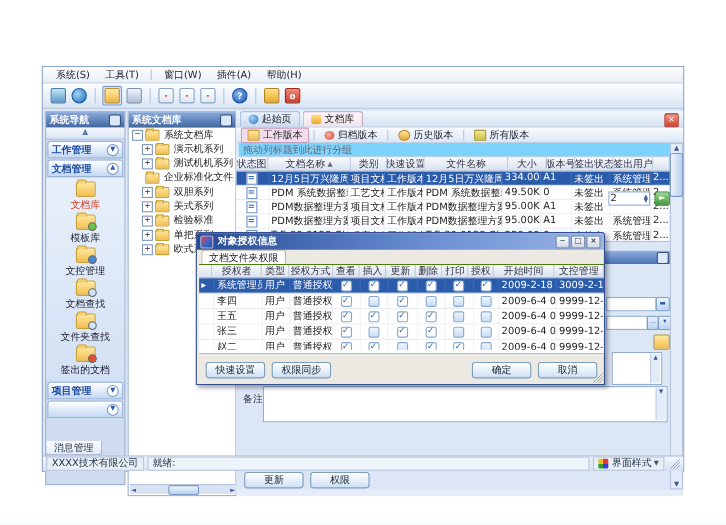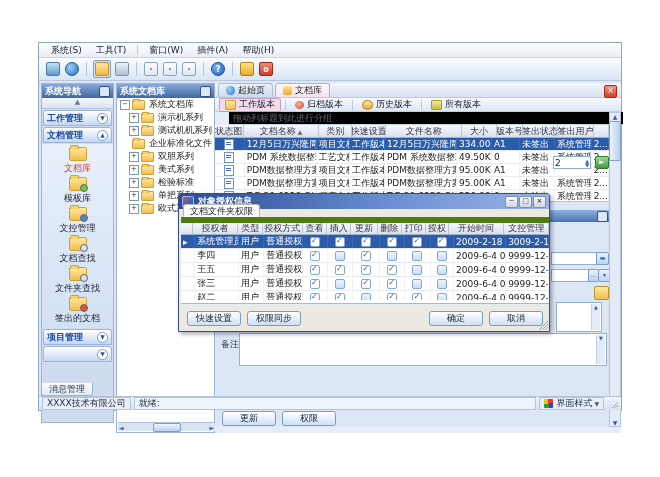--- a/index.html
+++ b/index.html
@@ -1,17 +1,17 @@
 <!DOCTYPE html>
 <html><head>
 <meta charset="utf-8">
 <style>
   html,body{margin:0;padding:0;background:#fff;}
   #canvas{position:relative;width:660px;height:457px;background:#fff;overflow:hidden;
-    font-family:"DejaVu Sans","Liberation Sans",sans-serif;font-size:9px;color:#222;}
+    font-family:"DejaVu Sans","Liberation Sans",sans-serif;font-size:9px;color:#222;margin-top:18px;}
   #win{position:absolute;left:38px;top:42px;width:584px;height:369px;background:#dce6f5;
     border:1px solid #8ea6c8;box-sizing:border-box;}
   .abs{position:absolute;box-sizing:border-box;}
 
   
   #menubar{left:0;top:0;width:582px;height:15px;background:linear-gradient(#fdfdfd,#e9eef6);
     border-bottom:1px solid #c6d3e6;display:flex;align-items:center;padding-left:6px;gap:2px;}
   .menu-item{padding:1px 6px;color:#223;}
   .menu-sep{width:1px;height:10px;background:#b9c6da;margin:0 3px;}
   #toolbar{left:0;top:15px;width:582px;height:23px;background:linear-gradient(#fbfdff,#d9e5f4);
@@ -86,21 +86,21 @@
   #verbar{left:0;top:15px;width:406px;height:14px;background:linear-gradient(#f7fafd,#dde8f5);
     border-bottom:1px solid #c2d0e4;display:flex;align-items:center;gap:2px;padding-left:4px;}
   .vbtn{height:12px;display:flex;align-items:center;gap:3px;padding:0 5px;border-radius:2px;color:#223;}
   .vbtn.active{background:#f2dcea;border:1px solid #c79ebd;}
   .vico{width:9px;height:8px;border-radius:1px;}
   .v-work{background:linear-gradient(#ffe9a0,#f2bd4e);border:1px solid #caa23c;}
   .v-arch{background:radial-gradient(circle at 40% 40%,#f9b09f,#d4402c);border-radius:50%;}
   .v-hist{background:linear-gradient(#ffe9a0,#e8a93a);border-radius:50%;border:1px solid #b8872a;}
   .v-all{background:linear-gradient(#f3e79a,#cdbd3e);border:1px solid #a79b34;}
   .v-sep{width:1px;height:10px;background:#b9c8de;margin:0 2px;}
-  #grouphint{left:14px;top:29px;width:394px;height:13px;background:#000000;border-bottom:1px solid #c6d2e4;
+  #grouphint{left:2px;top:29px;width:394px;height:13px;background:#7dd3fc;border-bottom:1px solid #c6d2e4;
     display:flex;align-items:center;padding-left:4px;color:#667;}
   #gridhead{left:0;top:42px;width:394px;height:13px;display:flex;}
   .gh{background:linear-gradient(#f8fafd,#d8e1ef);border-right:1px solid #b9c6da;border-bottom:1px solid #9fb0c9;
     display:flex;align-items:center;justify-content:center;gap:2px;color:#334;overflow:hidden;white-space:nowrap;}
   .sort{color:#667;font-size:6px;}
   #gridrows{left:0;top:55px;width:394px;height:62px;background:#fff;}
   .grow{height:12px;display:flex;border-bottom:1px solid #e7ecf4;background:#fff;}
   .grow.sel{background:#2b5cab;color:#fff;}
   .gc{overflow:hidden;white-space:nowrap;padding:0 2px;display:flex;align-items:center;border-right:1px solid #eef1f7;}
   .grow.sel .gc{border-right-color:#3b6ab8;}
@@ -139,21 +139,21 @@
   
   #dialog{left:139px;top:150px;width:372px;height:139px;background:#ece9e2;border:1px solid #33508c;
     border-radius:3px 3px 0 0;box-shadow:2px 2px 4px rgba(0,0,30,.35);z-index:9;}
   #dlg-title{left:0;top:0;width:370px;height:15px;border-radius:2px 2px 0 0;
     background:linear-gradient(90deg,#274a96,#6e92d4 60%,#9ab4e6);color:#fff;font-weight:bold;
     display:flex;align-items:center;gap:4px;padding:0 3px;}
   .dlg-ico{width:10px;height:10px;border-radius:2px;background:linear-gradient(135deg,#e44,#36c 60%,#fff0);border:1px solid #fff8;}
   #dlg-winbtns{margin-left:auto;display:flex;gap:1px;}
   .wb{width:11px;height:10px;background:linear-gradient(#fdfdfd,#cfd6e2);border:1px solid #8090ab;
     border-radius:2px;color:#345;font-size:7px;line-height:9px;text-align:center;}
-  #dlg-tabrow{left:2px;top:16px;width:368px;height:13px;border-bottom:6px solid #4d7c0f;display:flex;align-items:flex-end;padding-left:2px;}
+  #dlg-tabrow{left:2px;top:16px;width:368px;height:13px;border-bottom:1px solid #4d7c0f;display:flex;align-items:flex-end;padding-left:2px;}
   .dlg-tab{height:12px;padding:0 6px;background:#fdfcfa;border:1px solid #b9b6ac;border-bottom:none;
     border-radius:3px 3px 0 0;display:flex;align-items:center;color:#223;}
   #dlg-gridhd{left:2px;top:29px;width:368px;height:12px;display:flex;}
   #dlg-gridrows{left:2px;top:41px;width:368px;height:65px;background:#fff;}
   #dlg-gridfill{left:2px;top:106px;width:368px;height:4px;background:#fff;border-bottom:1px solid #b9b6ac;}
   .drow{height:13px;display:flex;border-bottom:1px solid #e7ecf4;background:#fff;}
   .drow.sel{background:#2b5cab;color:#fff;}
   .dc{overflow:hidden;white-space:nowrap;padding:0 2px;display:flex;align-items:center;border-right:1px solid #eef1f7;}
   .drow.sel .dc{border-right-color:#3b6ab8;}
   .cb{display:inline-block;width:8px;height:8px;border:1px solid #86a7cc;border-radius:2px;

